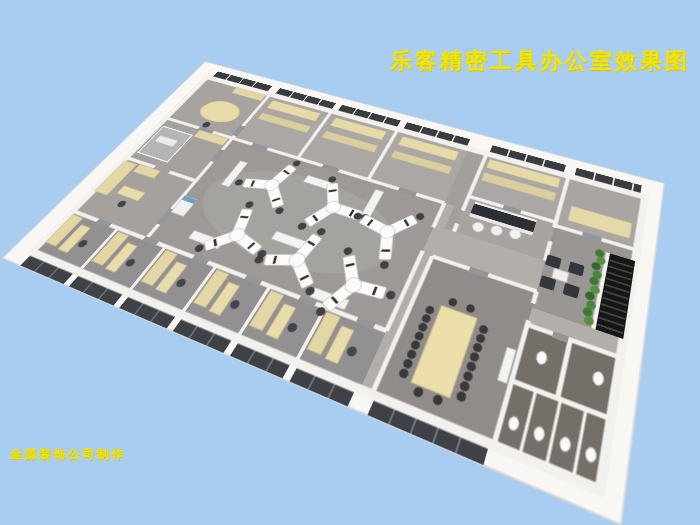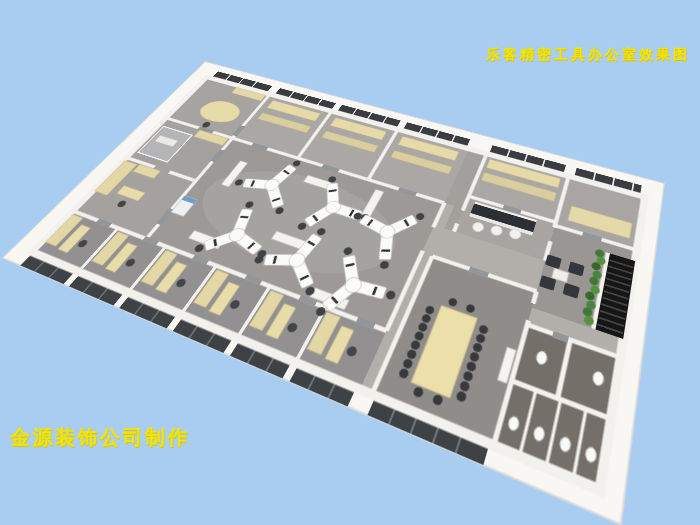--- a/index.html
+++ b/index.html
@@ -5,22 +5,22 @@
   html,body{margin:0;padding:0;background:#8fb6e0;}
   #canvas{
     position:relative;width:700px;height:525px;overflow:hidden;
     background:#a9cdf1;
     font-family:"DejaVu Sans", sans-serif;
   }
   .caption{
     position:absolute;color:#f0e40b;font-weight:bold;white-space:nowrap;
     text-shadow:0.5px 0.5px 0 #d8c400;
   }
-  #title{top:46px;right:10px;font-size:14px;letter-spacing:3px;}
-  #credit{left:10px;top:424px;font-size:20px;letter-spacing:2.5px;}
+  #title{top:46px;right:10px;font-size:22px;letter-spacing:3px;}
+  #credit{left:10px;top:446px;font-size:12px;letter-spacing:2.5px;}
   #plan3d{
     position:absolute;left:0;top:0;width:660px;height:330px;
     transform-origin:0 0;
     transform:matrix3d(0.46446,0.120984,0,-0.0003088,-0.554062,0.343203,0,-0.00074246,0,0,1,0,207,77,0,1);
   }
   #plan3d svg{position:absolute;left:-60px;top:-70px;overflow:visible;}
 </style>
 </head>
 <body>
 

